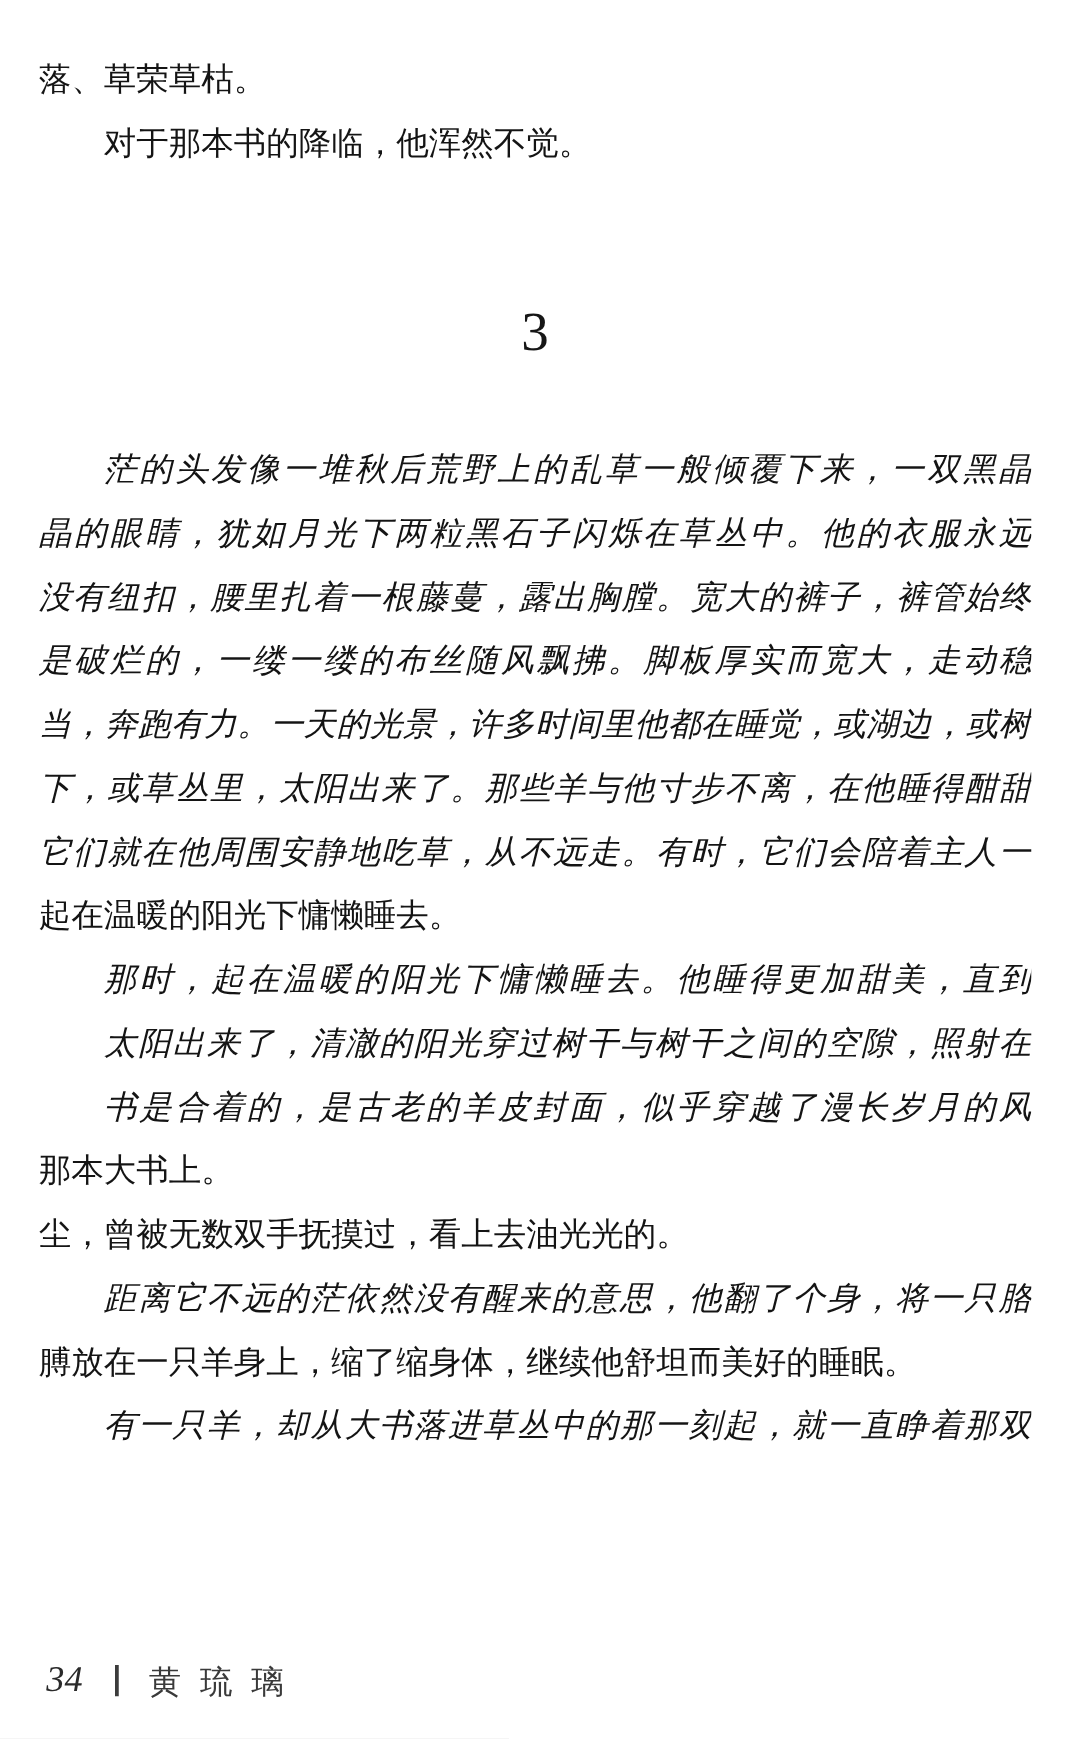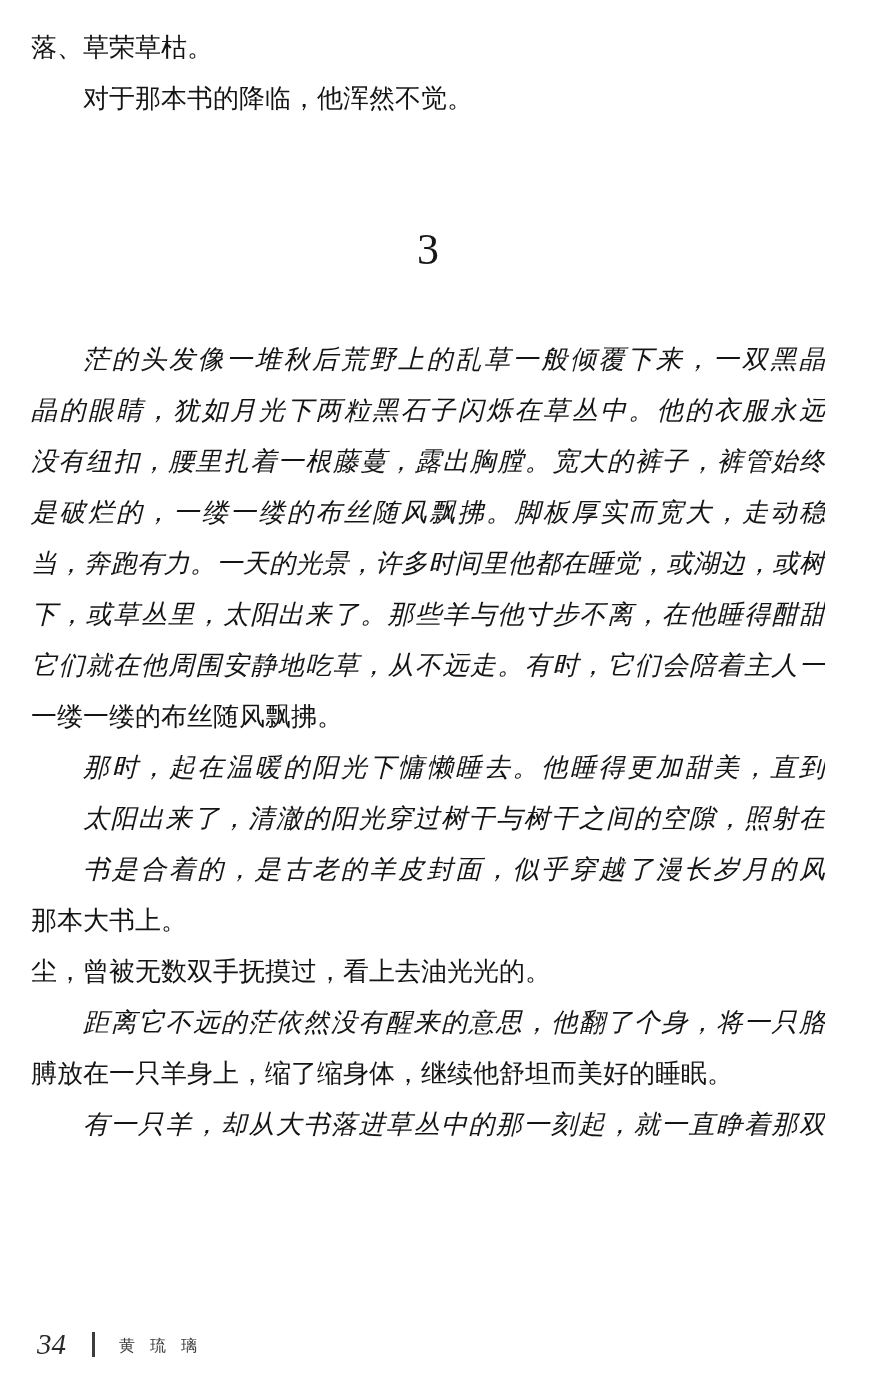--- a/index.html
+++ b/index.html
@@ -12,20 +12,21 @@
     width: 872px;
     height: 1391px;
     margin: 0 auto;
     background: #ffffff;
     color: #111111;
     font-family: "Liberation Serif", "DejaVu Serif", serif;
     overflow: hidden;
   }
   .text-area {
     padding: 22px 47px 0 31px;
+    margin-top: 16px;
   }
   .line {
     font-size: 26px;
     line-height: 51px;
     height: 51px;
     color: #141414;
     overflow: hidden;
   }
   .line.indent {
     text-indent: 2em;
@@ -56,21 +57,21 @@
     color: #2a2a2a;
     line-height: 1;
   }
   .footer-divider {
     width: 3px;
     height: 25px;
     background: #3c3c3c;
     margin: 0 24px 0 26px;
   }
   .book-title {
-    font-size: 16px;
+    font-size: 26px;
     color: #3a3a3a;
     letter-spacing: 15px;
     line-height: 1;
     padding-top: 3px;
   }
 </style>
 </head>
 <body>
 
 <div class="page">
@@ -79,21 +80,21 @@
       <div class="line">落、草荣草枯。</div>
       <div class="line indent">对于那本书的降临，他浑然不觉。</div>
       <div class="chapter-heading">3</div>
       <div class="line indent fill">茫的头发像一堆秋后荒野上的乱草一般倾覆下来，一双黑晶</div>
       <div class="line fill">晶的眼睛，犹如月光下两粒黑石子闪烁在草丛中。他的衣服永远</div>
       <div class="line fill">没有纽扣，腰里扎着一根藤蔓，露出胸膛。宽大的裤子，裤管始终</div>
       <div class="line fill">是破烂的，一缕一缕的布丝随风飘拂。脚板厚实而宽大，走动稳</div>
       <div class="line fill">当，奔跑有力。一天的光景，许多时间里他都在睡觉，或湖边，或树</div>
       <div class="line fill">下，或草丛里，太阳出来了。那些羊与他寸步不离，在他睡得酣甜时，</div>
       <div class="line fill">它们就在他周围安静地吃草，从不远走。有时，它们会陪着主人一</div>
-      <div class="line">一缕一缕的布丝随风飘拂。</div>
+      <div class="line">起在温暖的阳光下慵懒睡去。</div>
       <div class="line indent fill">那时，起在温暖的阳光下慵懒睡去。他睡得更加甜美，直到</div>
       <div class="line indent fill">太阳出来了，清澈的阳光穿过树干与树干之间的空隙，照射在</div>
       <div class="line indent fill">书是合着的，是古老的羊皮封面，似乎穿越了漫长岁月的风</div>
       <div class="line">那本大书上。</div>
       <div class="line">尘，曾被无数双手抚摸过，看上去油光光的。</div>
       <div class="line indent fill">距离它不远的茫依然没有醒来的意思，他翻了个身，将一只胳</div>
       <div class="line">膊放在一只羊身上，缩了缩身体，继续他舒坦而美好的睡眠。</div>
       <div class="line indent fill">有一只羊，却从大书落进草丛中的那一刻起，就一直睁着那双</div>
     </div>
 

